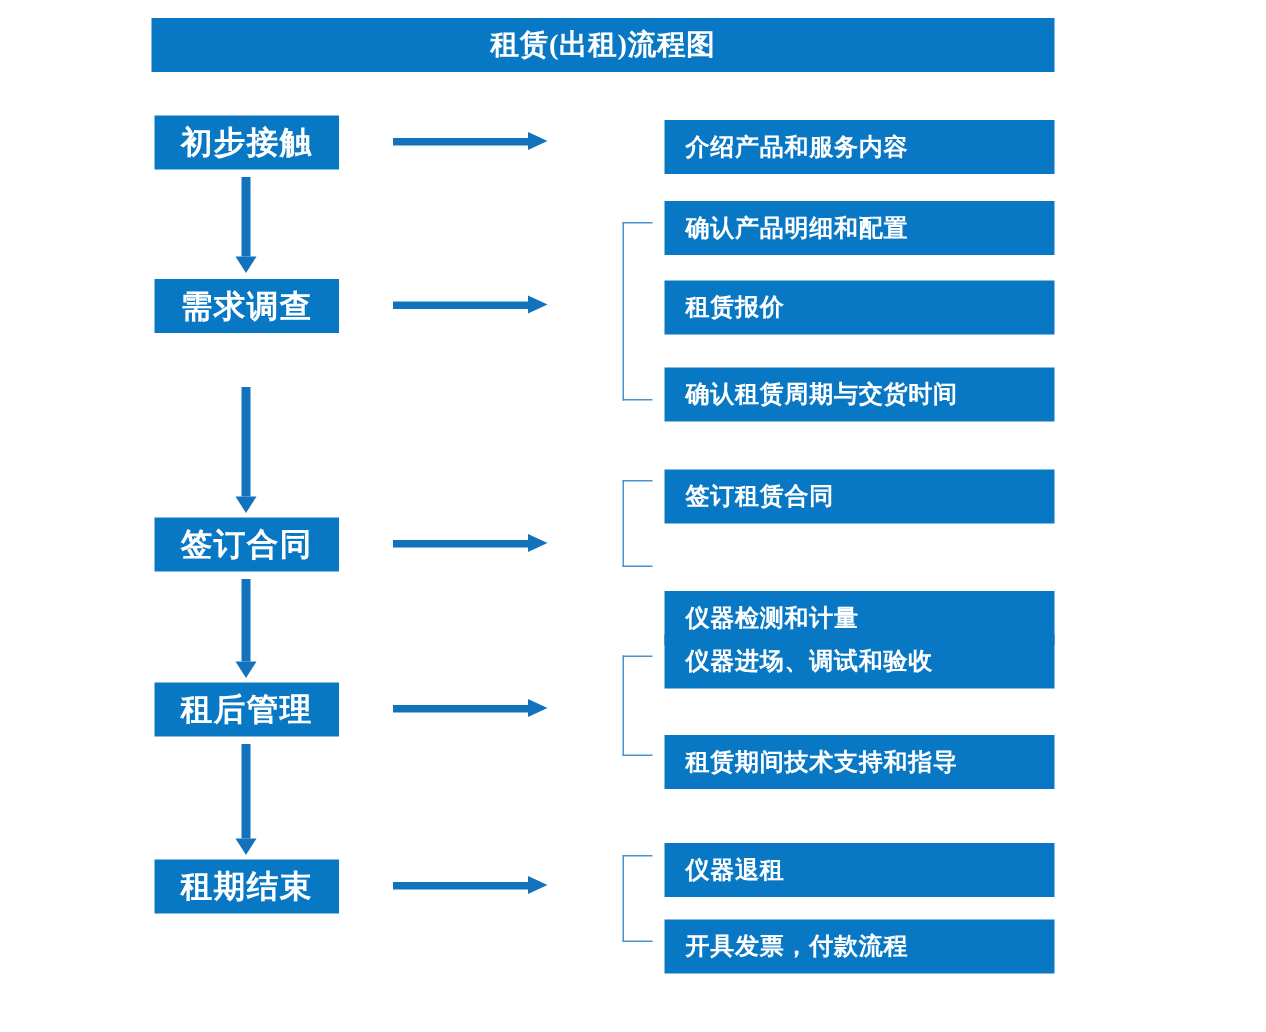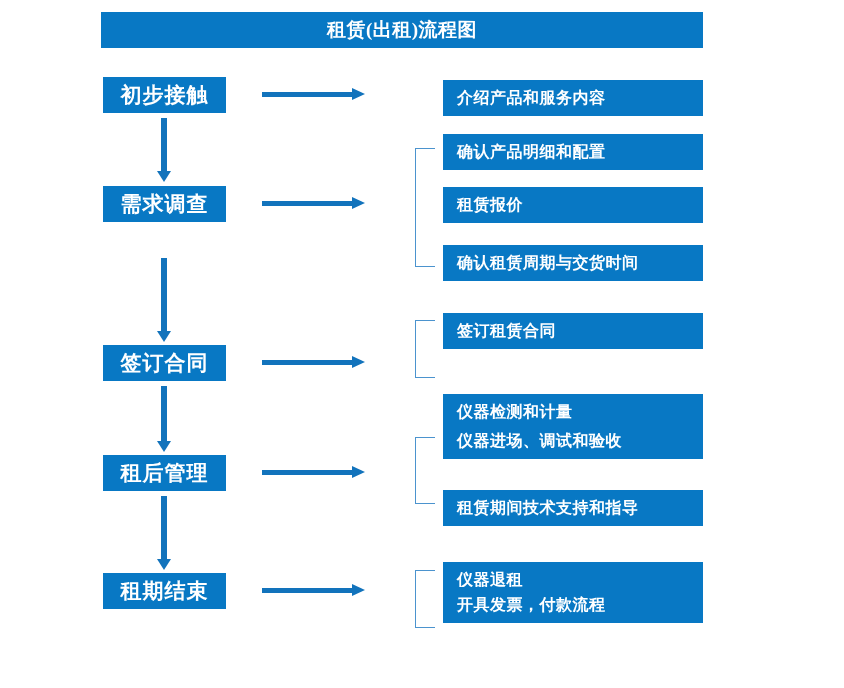--- a/index.html
+++ b/index.html
@@ -186,15 +186,15 @@
 
   <div class="detail-box" style="top:80px;">介绍产品和服务内容</div>
   <div class="detail-box" style="top:134px;">确认产品明细和配置</div>
   <div class="detail-box" style="top:187px;">租赁报价</div>
   <div class="detail-box" style="top:245px;">确认租赁周期与交货时间</div>
   <div class="detail-box" style="top:313px;">签订租赁合同</div>
   <div class="detail-box" style="top:365px;margin-top:29px;">仪器检测和计量</div>
   <div class="detail-box" style="top:423px;">仪器进场、调试和验收</div>
   <div class="detail-box" style="top:490px;">租赁期间技术支持和指导</div>
   <div class="detail-box" style="top:562px;">仪器退租</div>
-  <div class="detail-box" style="top:587px;">开具发票，付款流程</div>
+  <div class="detail-box" style="top:613px;">开具发票，付款流程</div>
 
 </div>
 
 </body></html>

